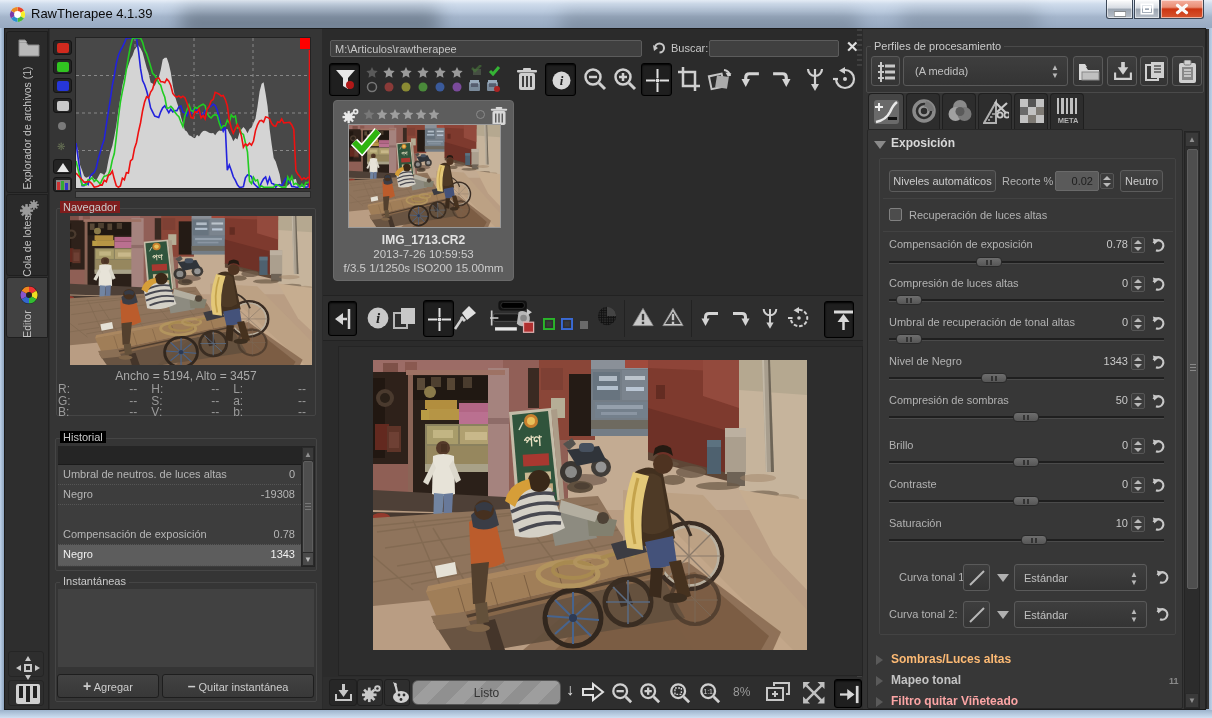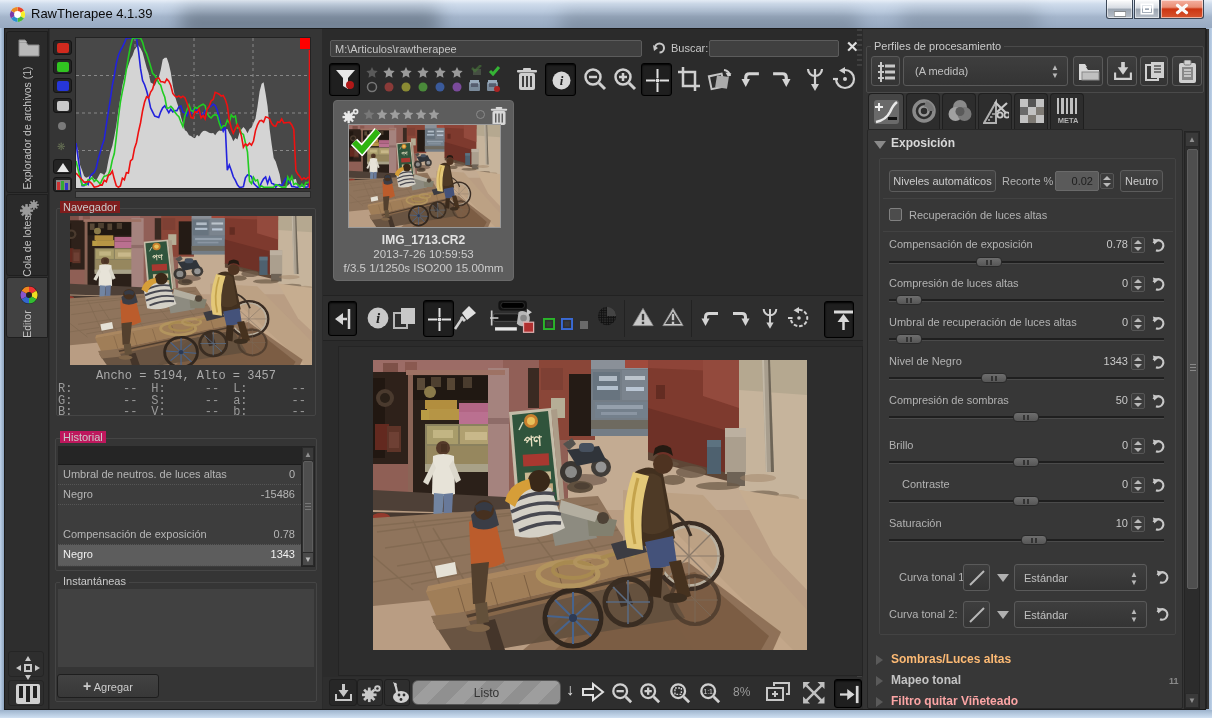--- a/index.html
+++ b/index.html
@@ -21,21 +21,21 @@
 #tabstrip{position:absolute;left:0;top:0;width:44px;height:680px;background:#2e2e2e;border-right:1px solid #222}
 .vtab{position:absolute;left:1px;width:42px;background:#2a2a2a;border:1px solid #1f1f1f;border-radius:3px 0 0 3px}
 .vtab.active{background:#414141}
 .vtext{position:absolute;left:50%;color:#c2c2c2;font-size:10.5px;white-space:nowrap;transform:translateX(-50%) rotate(-90deg)}
 
 #leftpanel{position:absolute;left:45px;top:0;width:272px;height:680px;background:#353535}
 .sectlbl{position:absolute;font-size:11px;color:#cacaca}
 .framed{position:absolute;border:1px solid #272727;border-radius:2px}
 .hbtn{position:absolute;width:19px;height:15px;background:#242424;border:1px solid #151515;border-radius:3px}
 .hbtn .sw{position:absolute;left:3px;top:2px;width:12px;height:10px;border-radius:2px}
-.mono{font-family:Liberation Mono, monospace}
+.mono{font-family:Liberation Sans, sans-serif}
 
 .hrow{position:absolute;left:0;width:100%;height:20px;font-size:11px;color:#b5b5b5;border-bottom:1px dotted #555;background:#3d3d3d}
 .hrow .v{position:absolute;right:6px;top:3px}
 .hrow .k{position:absolute;left:5px;top:3px;white-space:nowrap}
 
 .btn{position:absolute;background:linear-gradient(180deg,#424242,#383838);border:1px solid #1e1e1e;border-radius:3px;color:#cccccc;font-size:11px;text-align:center}
 
 .sbar{position:absolute;background:#2e2e2e;border:1px solid #242424}
 .sthumb{position:absolute;background:#4e4e4e;border:1px solid #5e5e5e;border-radius:2px}
 .sarrow{position:absolute;width:100%;height:14px;background:#3a3a3a;border:1px solid #2a2a2a;color:#909090;font-size:8px;text-align:center;line-height:13px}
@@ -512,31 +512,31 @@
                 <td align="right">--</td>
                 <td style="padding-left:14px">V:</td>
                 <td align="right">--</td>
                 <td style="padding-left:14px">b:</td>
                 <td align="right">--</td>
               </tr>
   </tbody>
           </table>
  </div>
 
- <div class="sectlbl" style="left:10px;top:402px;background:#be185d;padding:0 3px;z-index:2">Historial</div>
+ <div class="sectlbl" style="left:10px;top:402px;background:#000000;padding:0 3px;z-index:2">Historial</div>
  <div class="framed" style="left:5px;top:409px;width:262px;height:133px;border-color:#454545"></div>
  <div class="abs" style="left:8px;top:417px;width:243px;height:121px;background:#3d3d3d">
   <div class="hrow" style="top:0;height:19px;background:#252525;border-bottom:1px solid #1b1b1b"></div>
   <div class="hrow" style="top:19px">
             <span class="k">Umbral de neutros. de luces altas</span>
             <span class="v">0</span>
           </div>
   <div class="hrow" style="top:39px">
             <span class="k">Negro</span>
-            <span class="v">-15486</span>
+            <span class="v">-19308</span>
           </div>
   <div class="hrow" style="top:79px">
             <span class="k">Compensación de exposición</span>
             <span class="v">0.78</span>
           </div>
   <div class="hrow" style="top:99px;height:21px;background:#5d5d5d;color:#f0f0f0">
             <span class="k">Negro</span>
             <span class="v">1343</span>
           </div>
  </div>
@@ -544,20 +544,21 @@
   <div class="sarrow" style="top:0">▲</div>
   <div class="sthumb" style="left:1px;top:14px;width:10px;height:92px"></div>
   <div class="abs" style="left:3px;top:56px;width:6px;height:1px;background:#777;box-shadow:0 3px 0 #777,0 6px 0 #777"></div>
   <div class="sarrow" style="bottom:0;background:#4a4a4a;color:#bbb">▼</div>
  </div>
 
  <div class="sectlbl" style="left:10px;top:546px;background:#353535;padding:0 3px;z-index:2">Instantáneas</div>
  <div class="framed" style="left:5px;top:553px;width:262px;height:120px;border-color:#454545"></div>
  <div class="abs" style="left:8px;top:560px;width:256px;height:78px;background:#414141"></div>
  <div class="btn" style="left:7px;top:645px;width:102px;height:24px;line-height:22px"><b style="font-size:14px">+</b> Agregar</div>
+ <div class="btn" style="left:112px;top:645px;width:152px;height:24px;line-height:22px"><b style="font-size:14px">–</b> Quitar instantánea</div>
 </div>
 
 <div id="midcol">
 
  <div class="tinput" style="left:7px;top:11px;width:312px;height:17px;padding:2px 4px">M:\Articulos\rawtherapee</div>
  <svg class="abs" style="left:330px;top:12px" width="13" height="14" viewBox="0 0 13 14">
           <path d="M2,7 A4.5,4.5 0 1,1 6.5,11.5" fill="none" stroke="#c8c8c8" stroke-width="2"></path>
           <path d="M0,4 L5,7 L1,10 Z" fill="#c8c8c8"></path>
         </svg>
  <div class="ticon" style="left:348px;top:13px;font-size:11px">Buscar:</div>
@@ -1115,21 +1116,21 @@
             <path d="M5,12 L9,8 L1,8 Z" fill="#b8b8b8"></path>
           </svg>
         </div>
  <svg class="undo" style="left:287px;top:247px" width="16" height="16" viewBox="0 0 16 16">
           <path d="M3.5,6 A5.2,5.2 0 1,1 6,13.2" fill="none" stroke="#c8c8c8" stroke-width="2.2"></path>
           <path d="M5,1 L2,6.5 L8.5,6.5 Z" fill="#c8c8c8" transform="rotate(-42 4.5 4)"></path>
         </svg>
  <div class="strack" style="left:26px;top:270px;width:275px">
           <div class="sknob" style="left:7px"></div>
         </div>
- <div class="slider-label" style="left:26px;top:287px">Umbral de recuperación de luces altas</div>
+ <div class="slider-label" style="left:26px;top:287px">Umbral de recuperación de tonal altas</div>
  <div class="slider-val" style="left:200px;top:287px;width:65px">0</div>
  <div class="spin" style="left:268px;top:286px">
           <svg width="10" height="13" viewBox="0 0 10 13">
             <path d="M5,1 L9,5 L1,5 Z" fill="#b8b8b8"></path>
             <path d="M5,12 L9,8 L1,8 Z" fill="#b8b8b8"></path>
           </svg>
         </div>
  <svg class="undo" style="left:287px;top:286px" width="16" height="16" viewBox="0 0 16 16">
           <path d="M3.5,6 A5.2,5.2 0 1,1 6,13.2" fill="none" stroke="#c8c8c8" stroke-width="2.2"></path>
           <path d="M5,1 L2,6.5 L8.5,6.5 Z" fill="#c8c8c8" transform="rotate(-42 4.5 4)"></path>
@@ -1175,21 +1176,21 @@
             <path d="M5,12 L9,8 L1,8 Z" fill="#b8b8b8"></path>
           </svg>
         </div>
  <svg class="undo" style="left:287px;top:409px" width="16" height="16" viewBox="0 0 16 16">
           <path d="M3.5,6 A5.2,5.2 0 1,1 6,13.2" fill="none" stroke="#c8c8c8" stroke-width="2.2"></path>
           <path d="M5,1 L2,6.5 L8.5,6.5 Z" fill="#c8c8c8" transform="rotate(-42 4.5 4)"></path>
         </svg>
  <div class="strack" style="left:26px;top:432px;width:275px">
           <div class="sknob" style="left:124px"></div>
         </div>
- <div class="slider-label" style="left:39px;top:449px">Contraste</div>
+ <div class="slider-label" style="left:26px;top:449px">Contraste</div>
  <div class="slider-val" style="left:200px;top:449px;width:65px">0</div>
  <div class="spin" style="left:268px;top:448px">
           <svg width="10" height="13" viewBox="0 0 10 13">
             <path d="M5,1 L9,5 L1,5 Z" fill="#b8b8b8"></path>
             <path d="M5,12 L9,8 L1,8 Z" fill="#b8b8b8"></path>
           </svg>
         </div>
  <svg class="undo" style="left:287px;top:448px" width="16" height="16" viewBox="0 0 16 16">
           <path d="M3.5,6 A5.2,5.2 0 1,1 6,13.2" fill="none" stroke="#c8c8c8" stroke-width="2.2"></path>
           <path d="M5,1 L2,6.5 L8.5,6.5 Z" fill="#c8c8c8" transform="rotate(-42 4.5 4)"></path>

